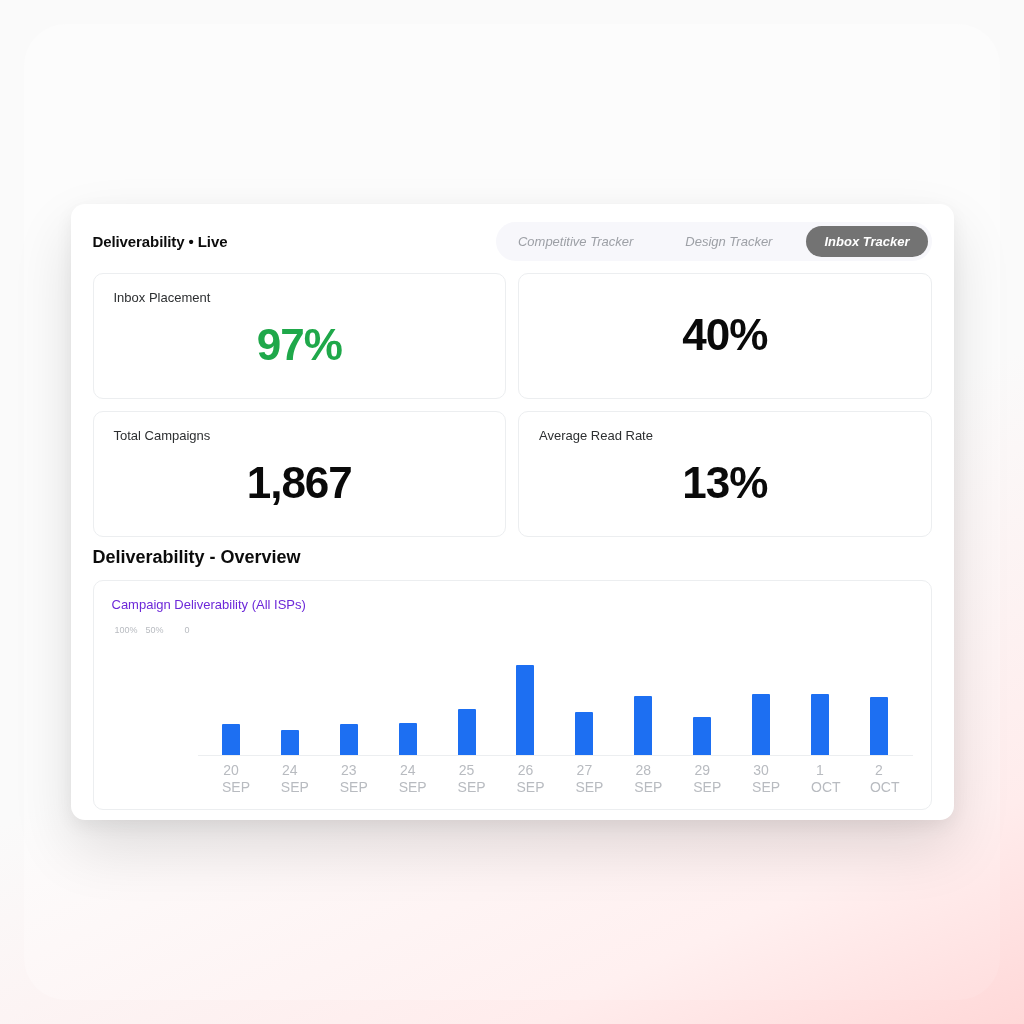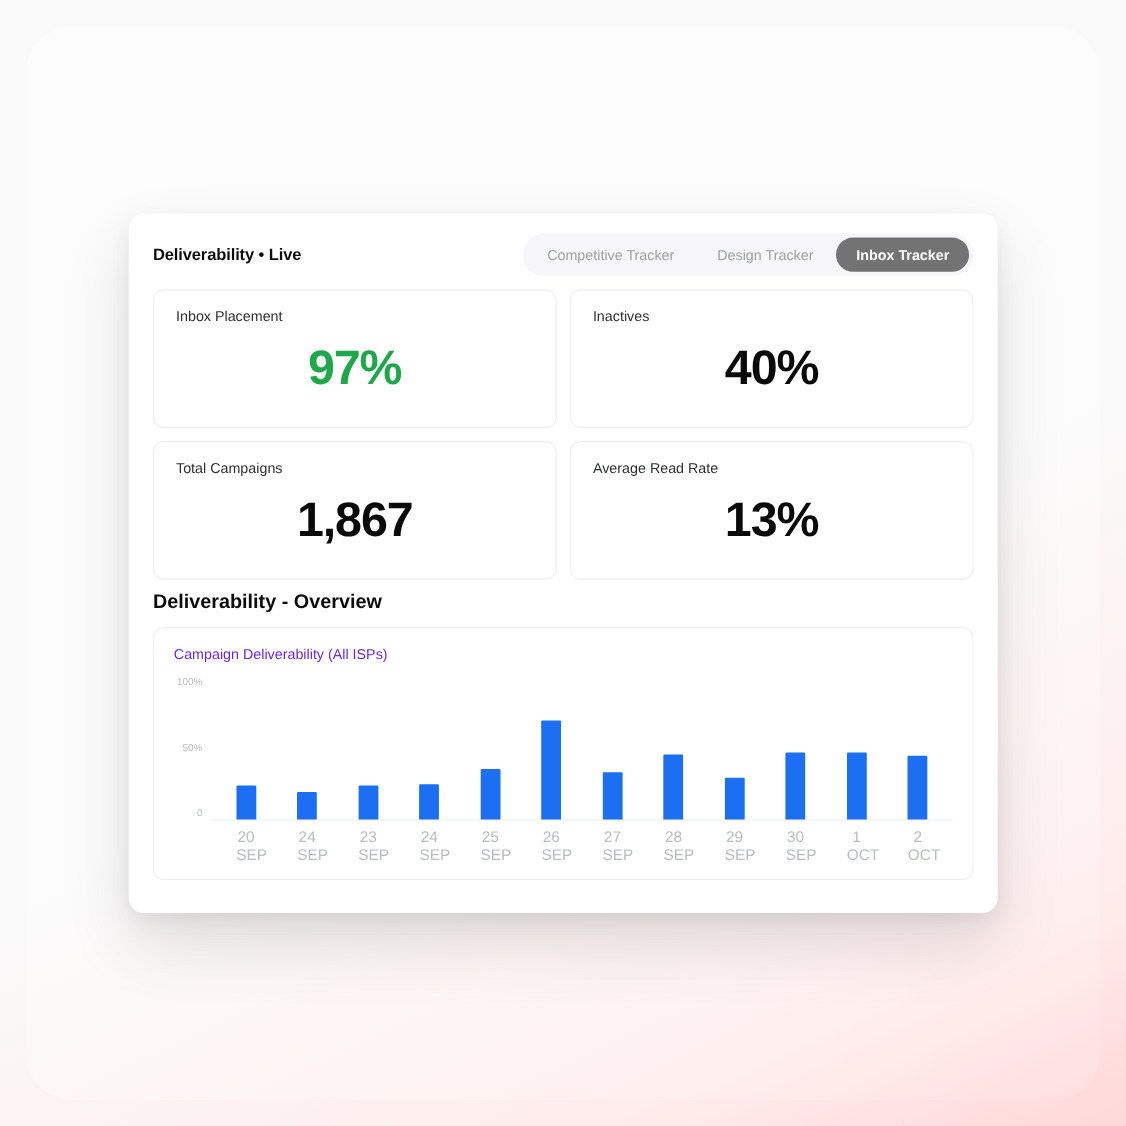--- a/index.html
+++ b/index.html
@@ -14,44 +14,45 @@
   .outer {
     width: 976px;
     height: 976px;
     background: linear-gradient(155deg, #fcfcfc 0%, #fcfcfc 55%, #fff0f0 86%, #ffdede 100%);
     border-radius: 42px;
     display: flex;
     align-items: center;
     justify-content: center;
   }
   .card {
-    width: 790px;
+    width: 883px;
     background: #ffffff;
     border-radius: 14px;
     box-shadow: 0 28px 60px rgba(0,0,0,0.12), 0 6px 18px rgba(0,0,0,0.06);
-    padding: 18px 22px 30px 22px;
+    padding: 18px 22px 10px 22px;
   }
   .topbar {
     display: flex;
     align-items: center;
     justify-content: space-between;
     margin-bottom: 12px;
   }
   .section-title {
     font-size: 15px;
     font-weight: 700;
     color: #0c0c0c;
     letter-spacing: -0.1px;
   }
   .tabs {
     display: flex;
-    gap: 3px;
+    gap: 16px;
     background: #f7f7fb;
     border-radius: 22px;
     padding: 4px;
+    font-style: italic;
   }
   .tab {
     font-size: 13px;
     font-weight: 500;
     color: #9da0a6;
     padding: 8px 18px;
     border-radius: 18px;
     cursor: pointer;
     white-space: nowrap;
   }
@@ -109,21 +110,21 @@
     font-weight: 500;
     color: #6d28d9;
     margin-bottom: 14px;
   }
   .chart-area {
     display: flex;
     align-items: stretch;
   }
   .y-axis {
     display: flex;
-    flex-direction: column;
+    flex-direction: row;
     justify-content: space-between;
     height: 130px;
     margin-right: 8px;
     padding-bottom: 2px;
   }
   .y-tick {
     font-size: 9px;
     color: #b8bbc0;
     text-align: right;
     width: 26px;
@@ -171,21 +172,20 @@
           <div class="tab active">Inbox Tracker</div>
         </div>
     </div>
 
     <div class="stat-grid">
       <div class="stat-card">
         <div class="stat-label">Inbox Placement</div>
         <div class="stat-value green">97%</div>
       </div>
       <div class="stat-card">
-        <div class="stat-label">Inactives</div>
         <div class="stat-value">40%</div>
       </div>
       <div class="stat-card">
         <div class="stat-label">Total Campaigns</div>
         <div class="stat-value">1,867</div>
       </div>
       <div class="stat-card">
         <div class="stat-label">Average Read Rate</div>
         <div class="stat-value">13%</div>
       </div>

